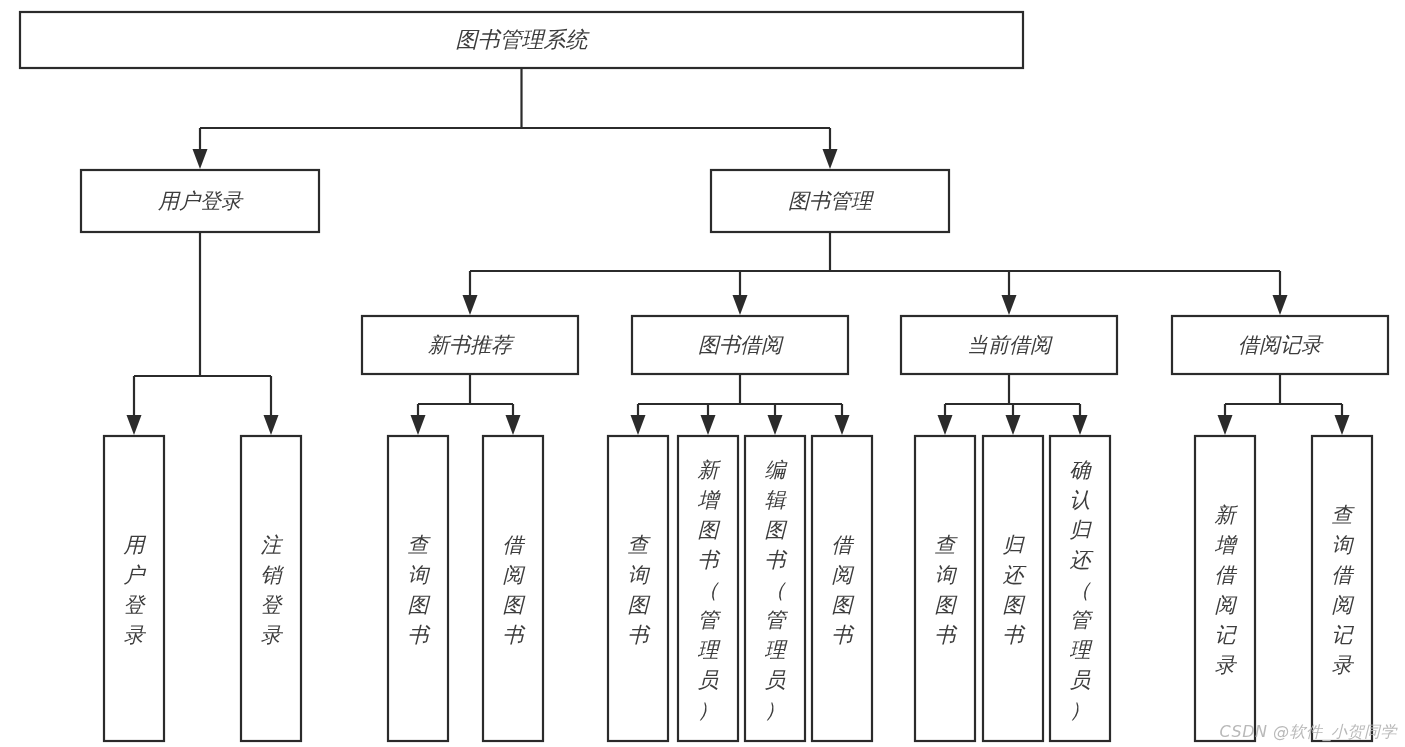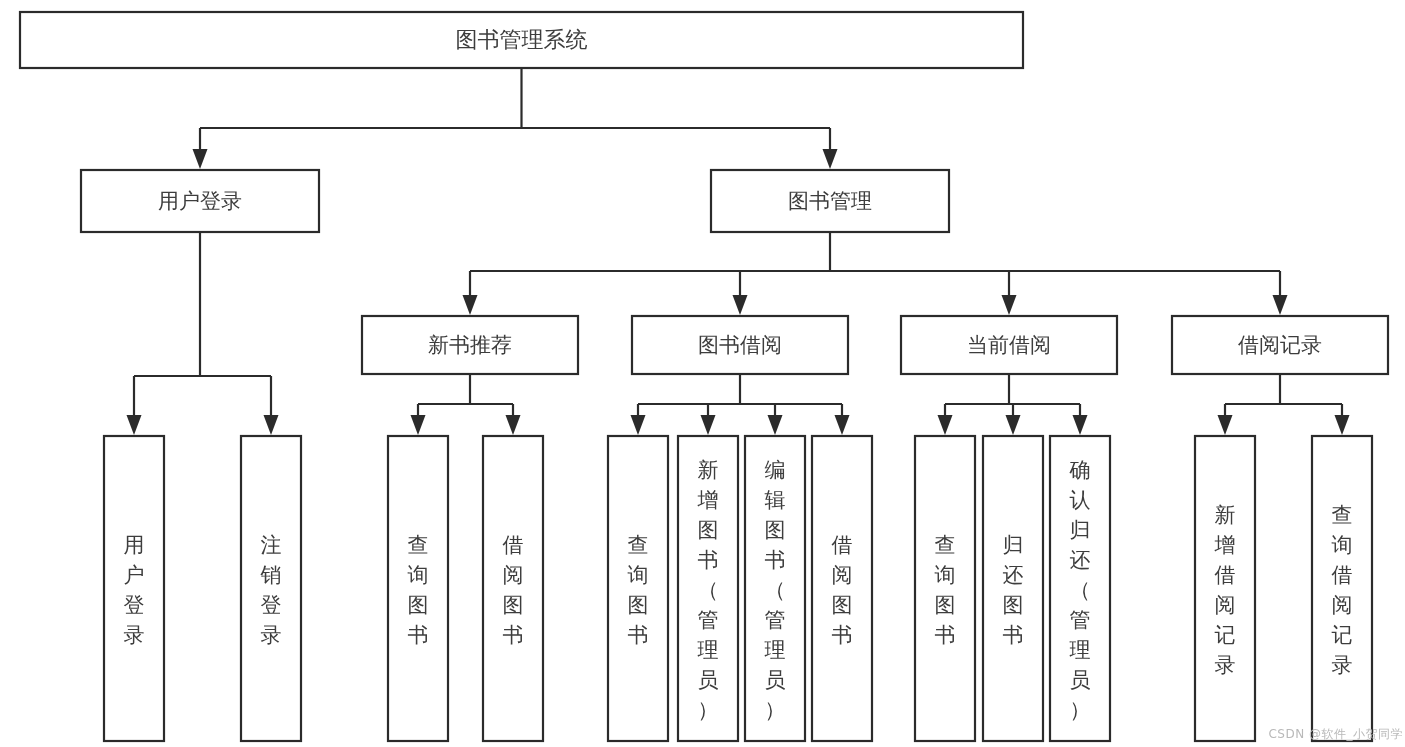--- a/index.html
+++ b/index.html
@@ -11,20 +11,21 @@
     width: 1405px;
     height: 747px;
     overflow: hidden;
     font-family: "DejaVu Sans", "Liberation Sans", sans-serif;
   }
   #diagram-root {
     position: relative;
     width: 1405px;
     height: 747px;
     background: #ffffff;
+    font-style: italic;
   }
   svg#flow {
     position: absolute;
     top: 0;
     left: 0;
     width: 1405px;
     height: 747px;
     display: block;
   }
   .node-rect {
@@ -52,24 +53,24 @@
     fill: none;
     stroke-linecap: butt;
     stroke-linejoin: miter;
   }
   .arrow-head {
     fill: #2b2b2b;
     stroke: none;
   }
   .watermark {
     position: absolute;
-    right: 2px;
+    right: 8px;
     bottom: 4px;
     color: #b9b9b9;
-    font-size: 12px;
+    font-size: 16px;
     font-family: "DejaVu Sans", "Liberation Sans", sans-serif;
     letter-spacing: 0.5px;
     white-space: nowrap;
     pointer-events: none;
   }
 </style>
 </head>
 <body>
 
 <div id="diagram-root">

